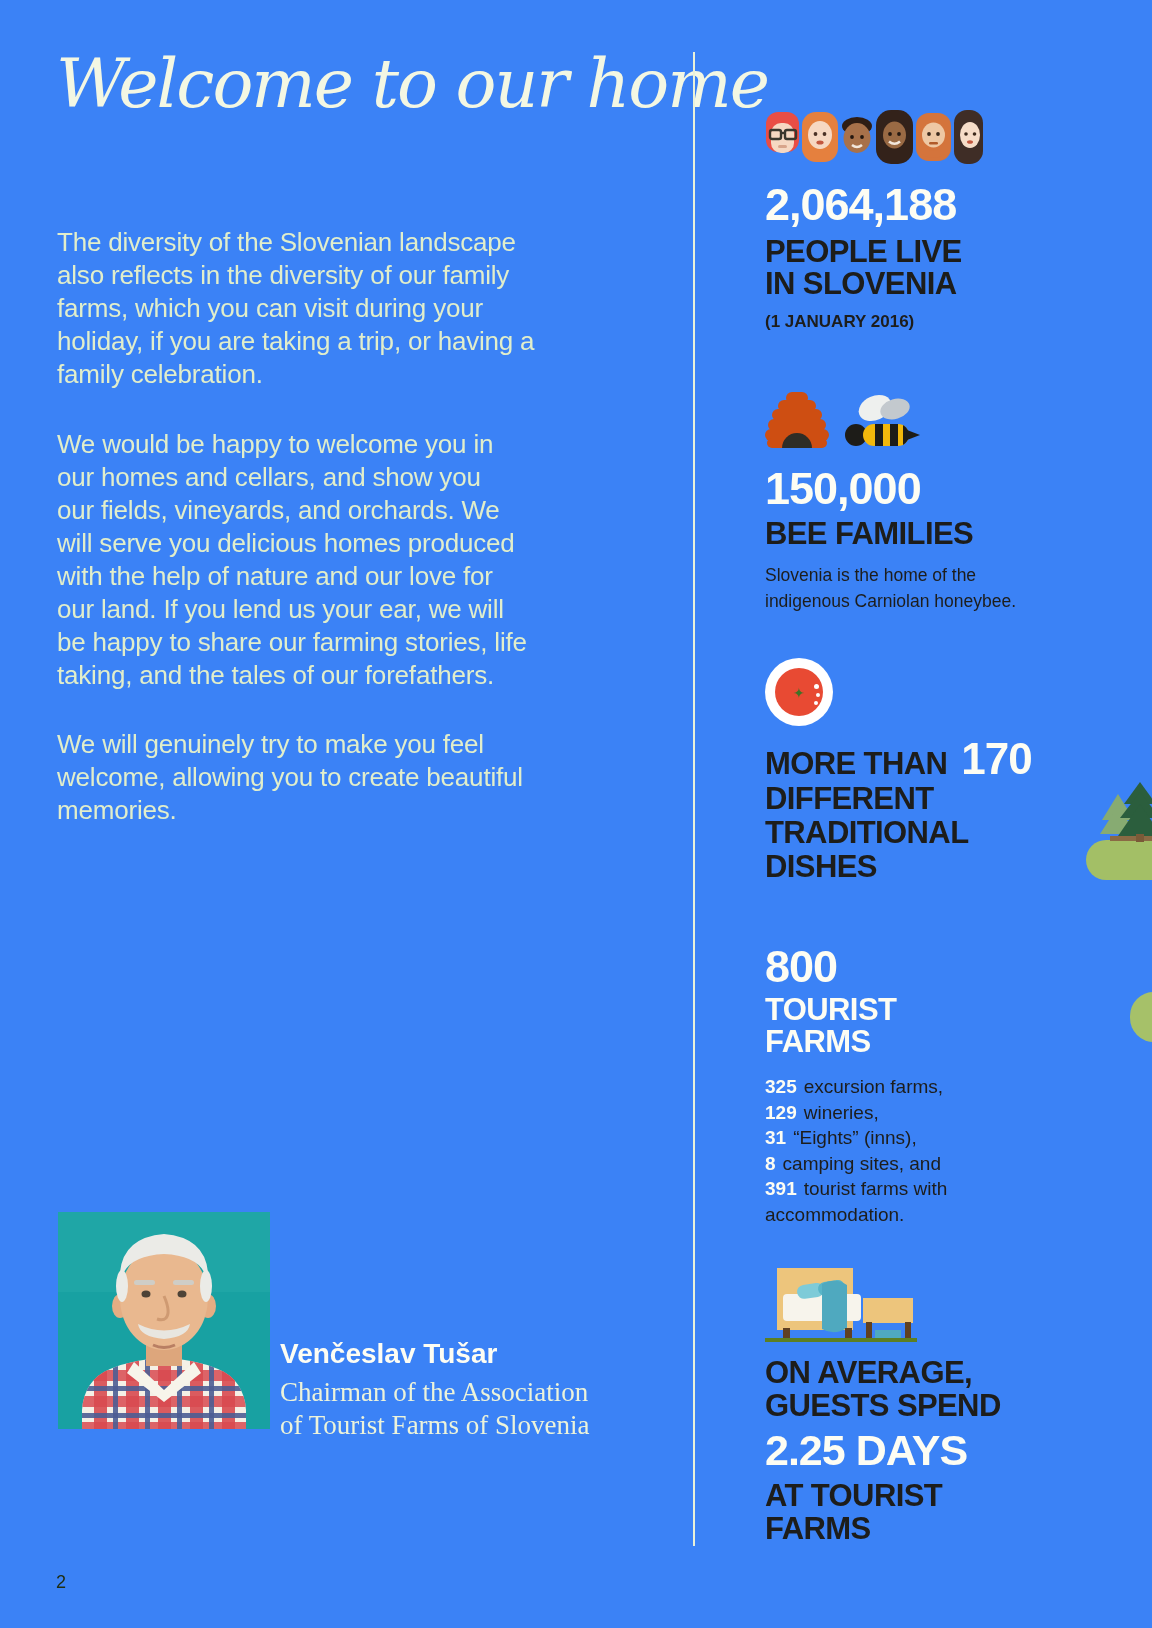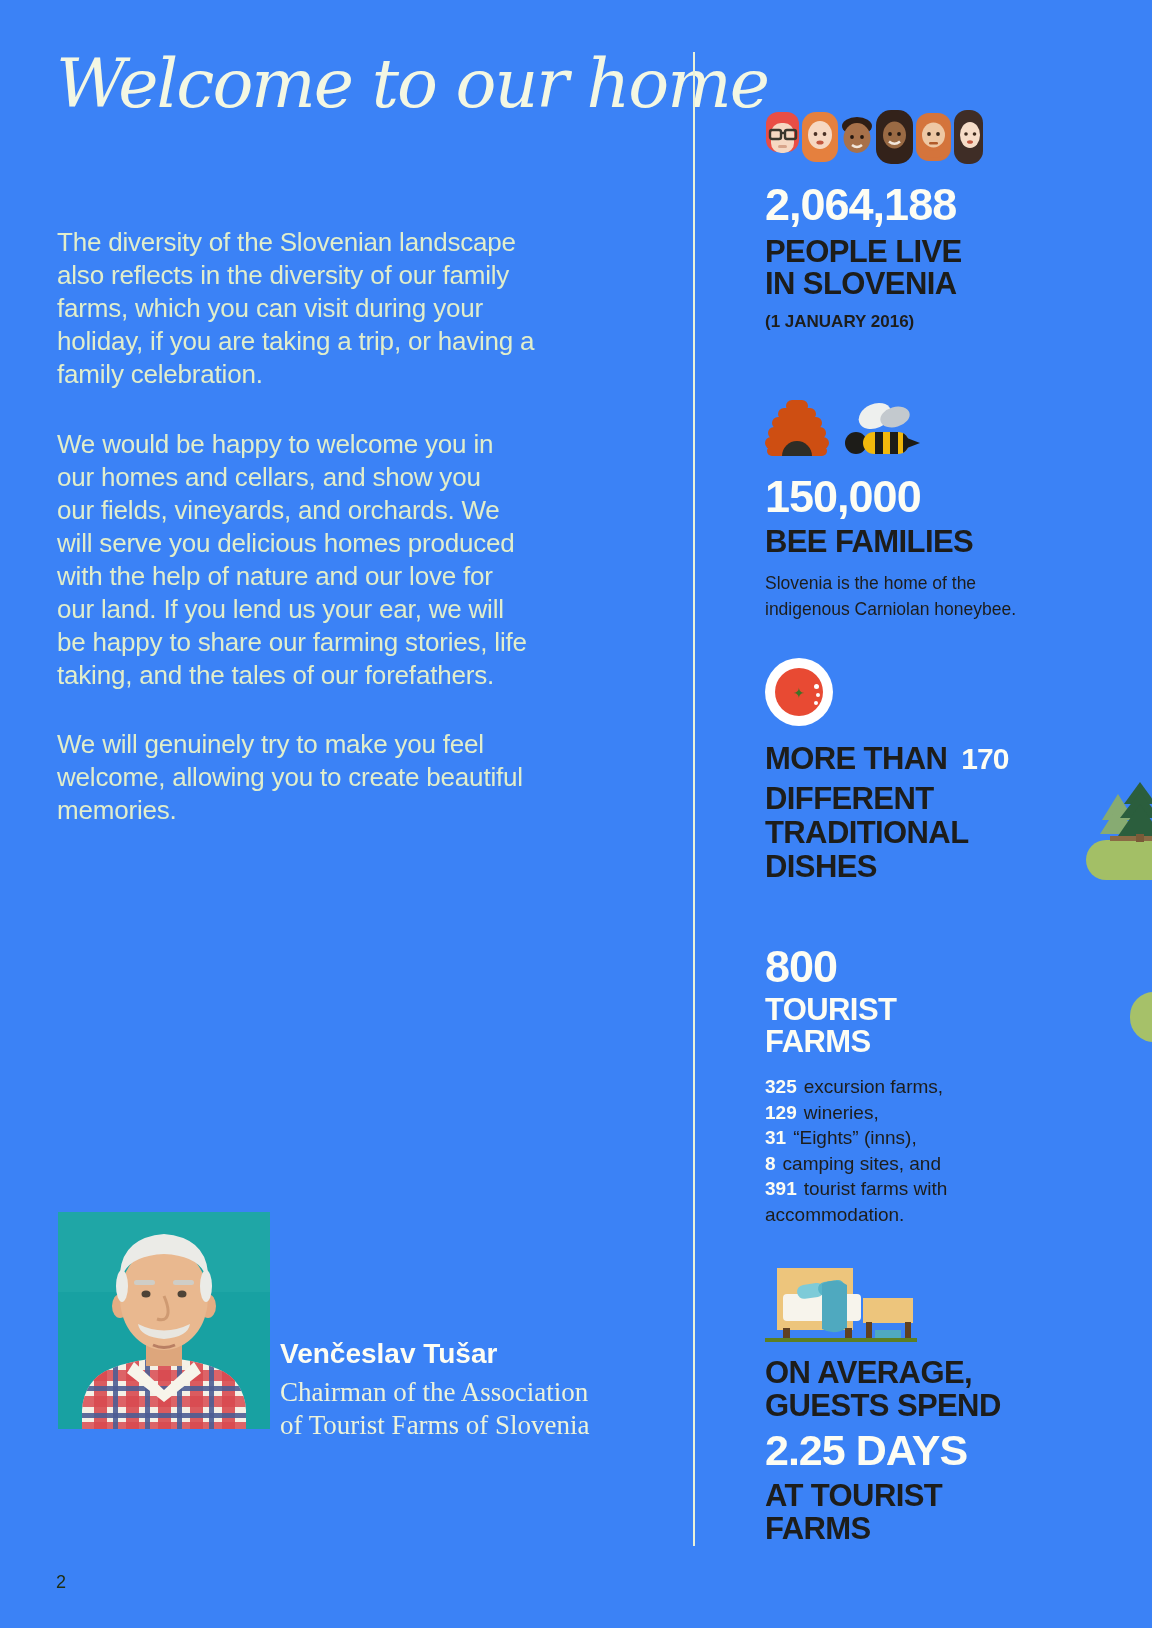--- a/index.html
+++ b/index.html
@@ -39,21 +39,21 @@
     position:absolute;left:56px;top:1572px;
     font-size:18px;color:#1f2d12;
   }
   
   .divider{
     position:absolute;left:693px;top:52px;width:2px;height:1494px;
     background:#e9f1d9;
   }
   
   .stat{position:absolute;left:765px;width:360px;}
-  #stat-pop{top:110px;} #stat-bees{top:400px;} #stat-dishes{top:658px;}
+  #stat-pop{top:110px;} #stat-bees{top:392px;} #stat-dishes{top:658px;}
   #stat-farms{top:944px;} #stat-stay{top:1268px;}
 
   .stat-number{
     font-size:45px;line-height:46px;font-weight:700;
     color:#fdfdf3;letter-spacing:-1px;white-space:nowrap;
   }
   .stat-label{
     font-size:31px;line-height:32px;font-weight:700;
     color:#1d1d1b;letter-spacing:-0.6px;white-space:nowrap;
   }
@@ -62,21 +62,21 @@
     font-size:17px;font-weight:700;color:#1d1d1b;letter-spacing:0;
   }
   .stat-note-reg{
     font-size:17.5px;line-height:26px;font-weight:400;color:#1d1d1b;white-space:nowrap;
   }
   .icon-row{display:flex;align-items:flex-end;gap:16px;}
   .mt4{margin-top:4px;}.mt6{margin-top:6px;}.mt8{margin-top:8px;}
   .mt10{margin-top:10px;}.mt12{margin-top:12px;}.mt14{margin-top:14px;}
 
   .dishes-row{display:flex;align-items:baseline;gap:14px;}
-  .dishes-row .stat-number{font-size:30px;}
+  .dishes-row .stat-number{font-size:44px;}
 
   .breakdown{margin-top:16px;}
   .breakdown-row{font-size:19px;line-height:25.5px;color:#1d1d1b;white-space:nowrap;}
   .breakdown-row .num{font-weight:700;color:#fdfdf3;margin-right:7px;}
   .breakdown-row .num:empty{margin-right:0;}
 
   
   .plate{
     width:68px;height:68px;border-radius:50%;background:#ffffff;
     position:relative;

